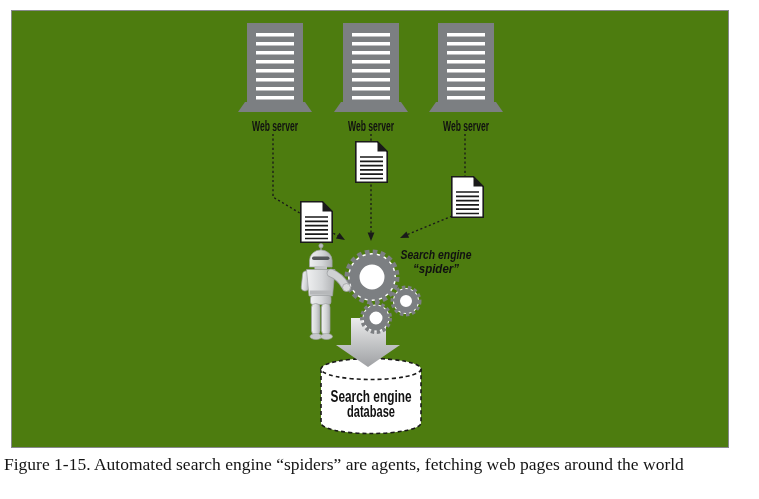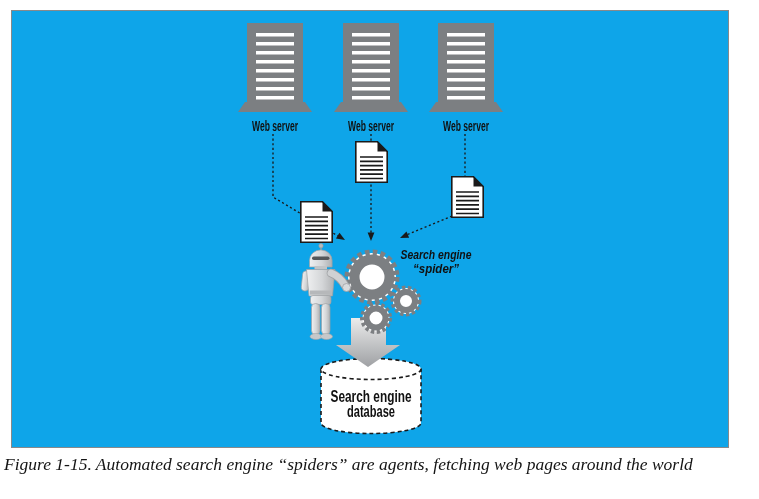--- a/index.html
+++ b/index.html
@@ -13,21 +13,21 @@
     overflow: hidden;
   }
   .figure-box {
     position: absolute;
     left: 11px;
     top: 10px;
     width: 718px;
     height: 438px;
     border: 1px solid var(--box-border, #87898b);
     box-sizing: border-box;
-    background: #0ea5e9;
+    background: #4d7c0f;
   }
   .diagram-svg { display: block; }
 
   .fill-gray  { fill: var(--gray, #7c7f82); }
   .ink-fill   { fill: var(--ink, #1a1a1a); }
 
   .dashed-line {
     fill: none;
     stroke: var(--ink, #1a1a1a);
     stroke-width: 1.35;
@@ -52,21 +52,20 @@
     fill: #111111;
   }
   .robot-part { stroke: #9ea0a3; stroke-width: 0.7; }
 
   .figure-caption {
     position: absolute;
     left: 4px;
     top: 454px;
     width: 750px;
     font-family: "Liberation Serif", serif;
-    font-style: italic;
     font-size: 17.5px;
     color: #141414;
     white-space: nowrap;
   }
 </style>
 </head>
 <body>
 
 <div class="figure-box">
   <svg class="diagram-svg" width="716" height="436" viewBox="12 11 716 436" xmlns="http://www.w3.org/2000/svg">

